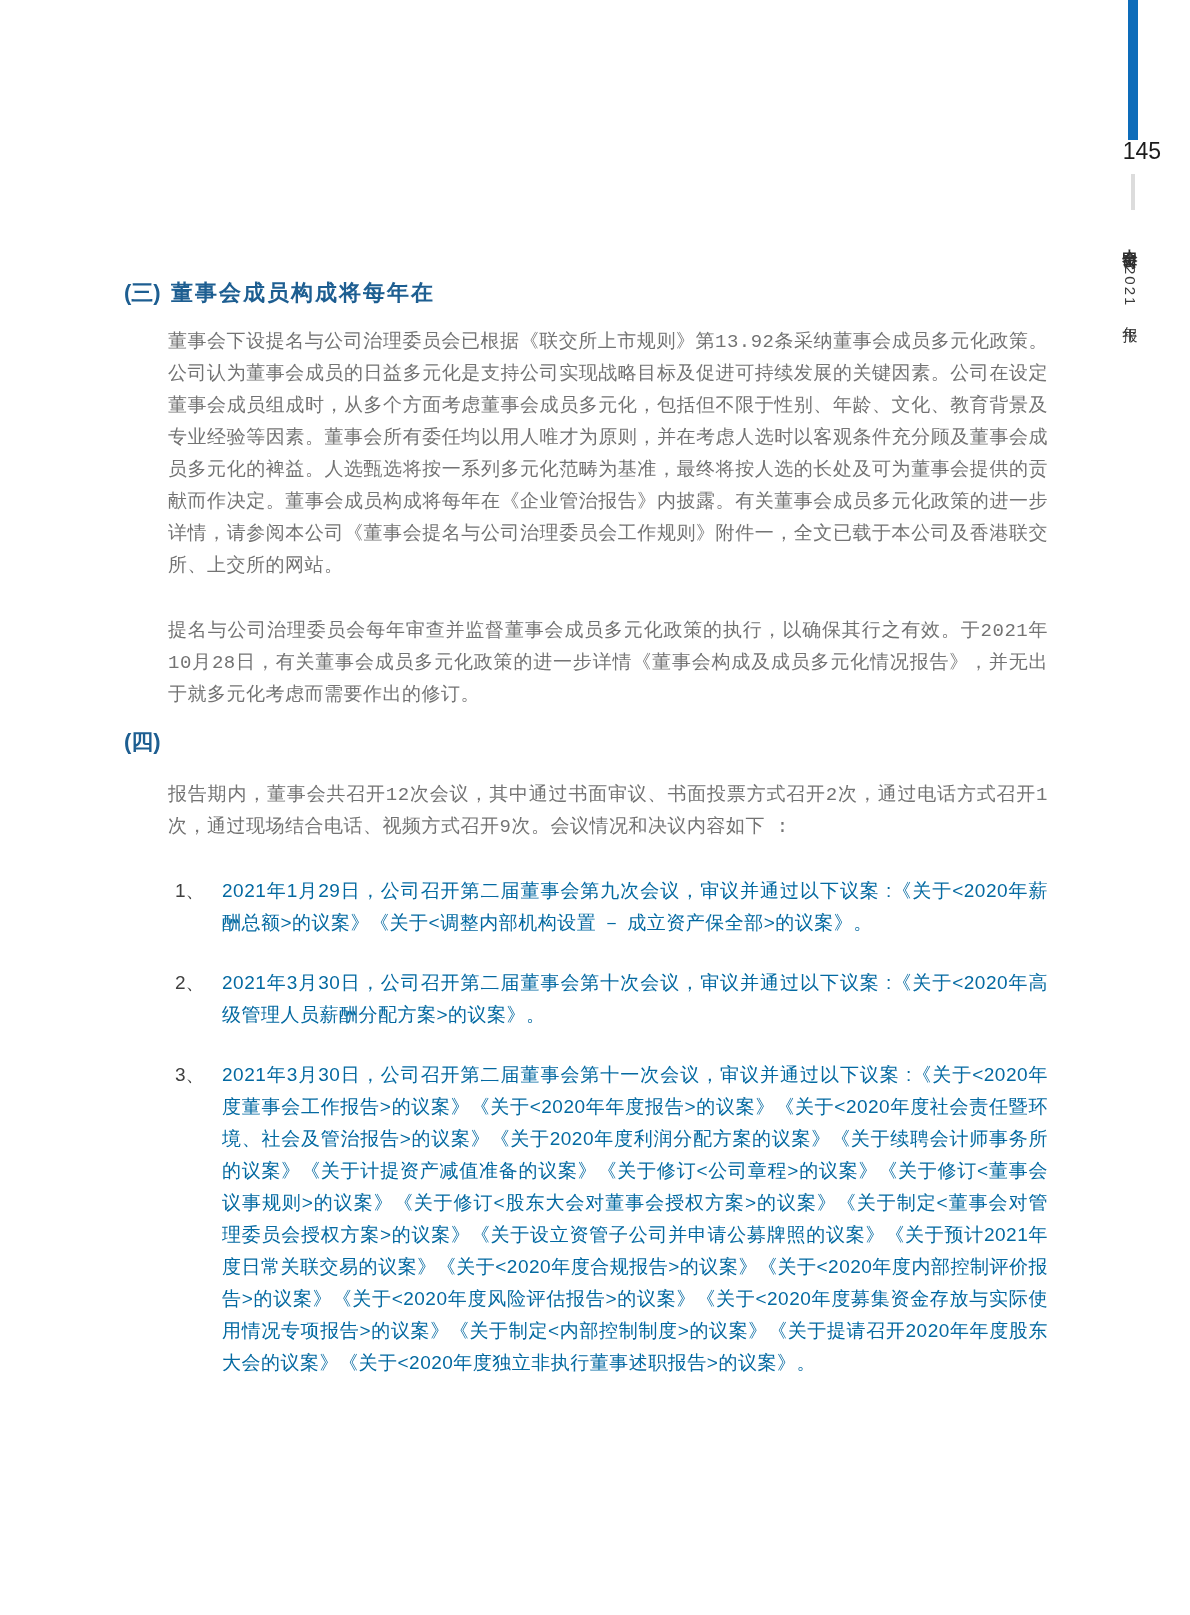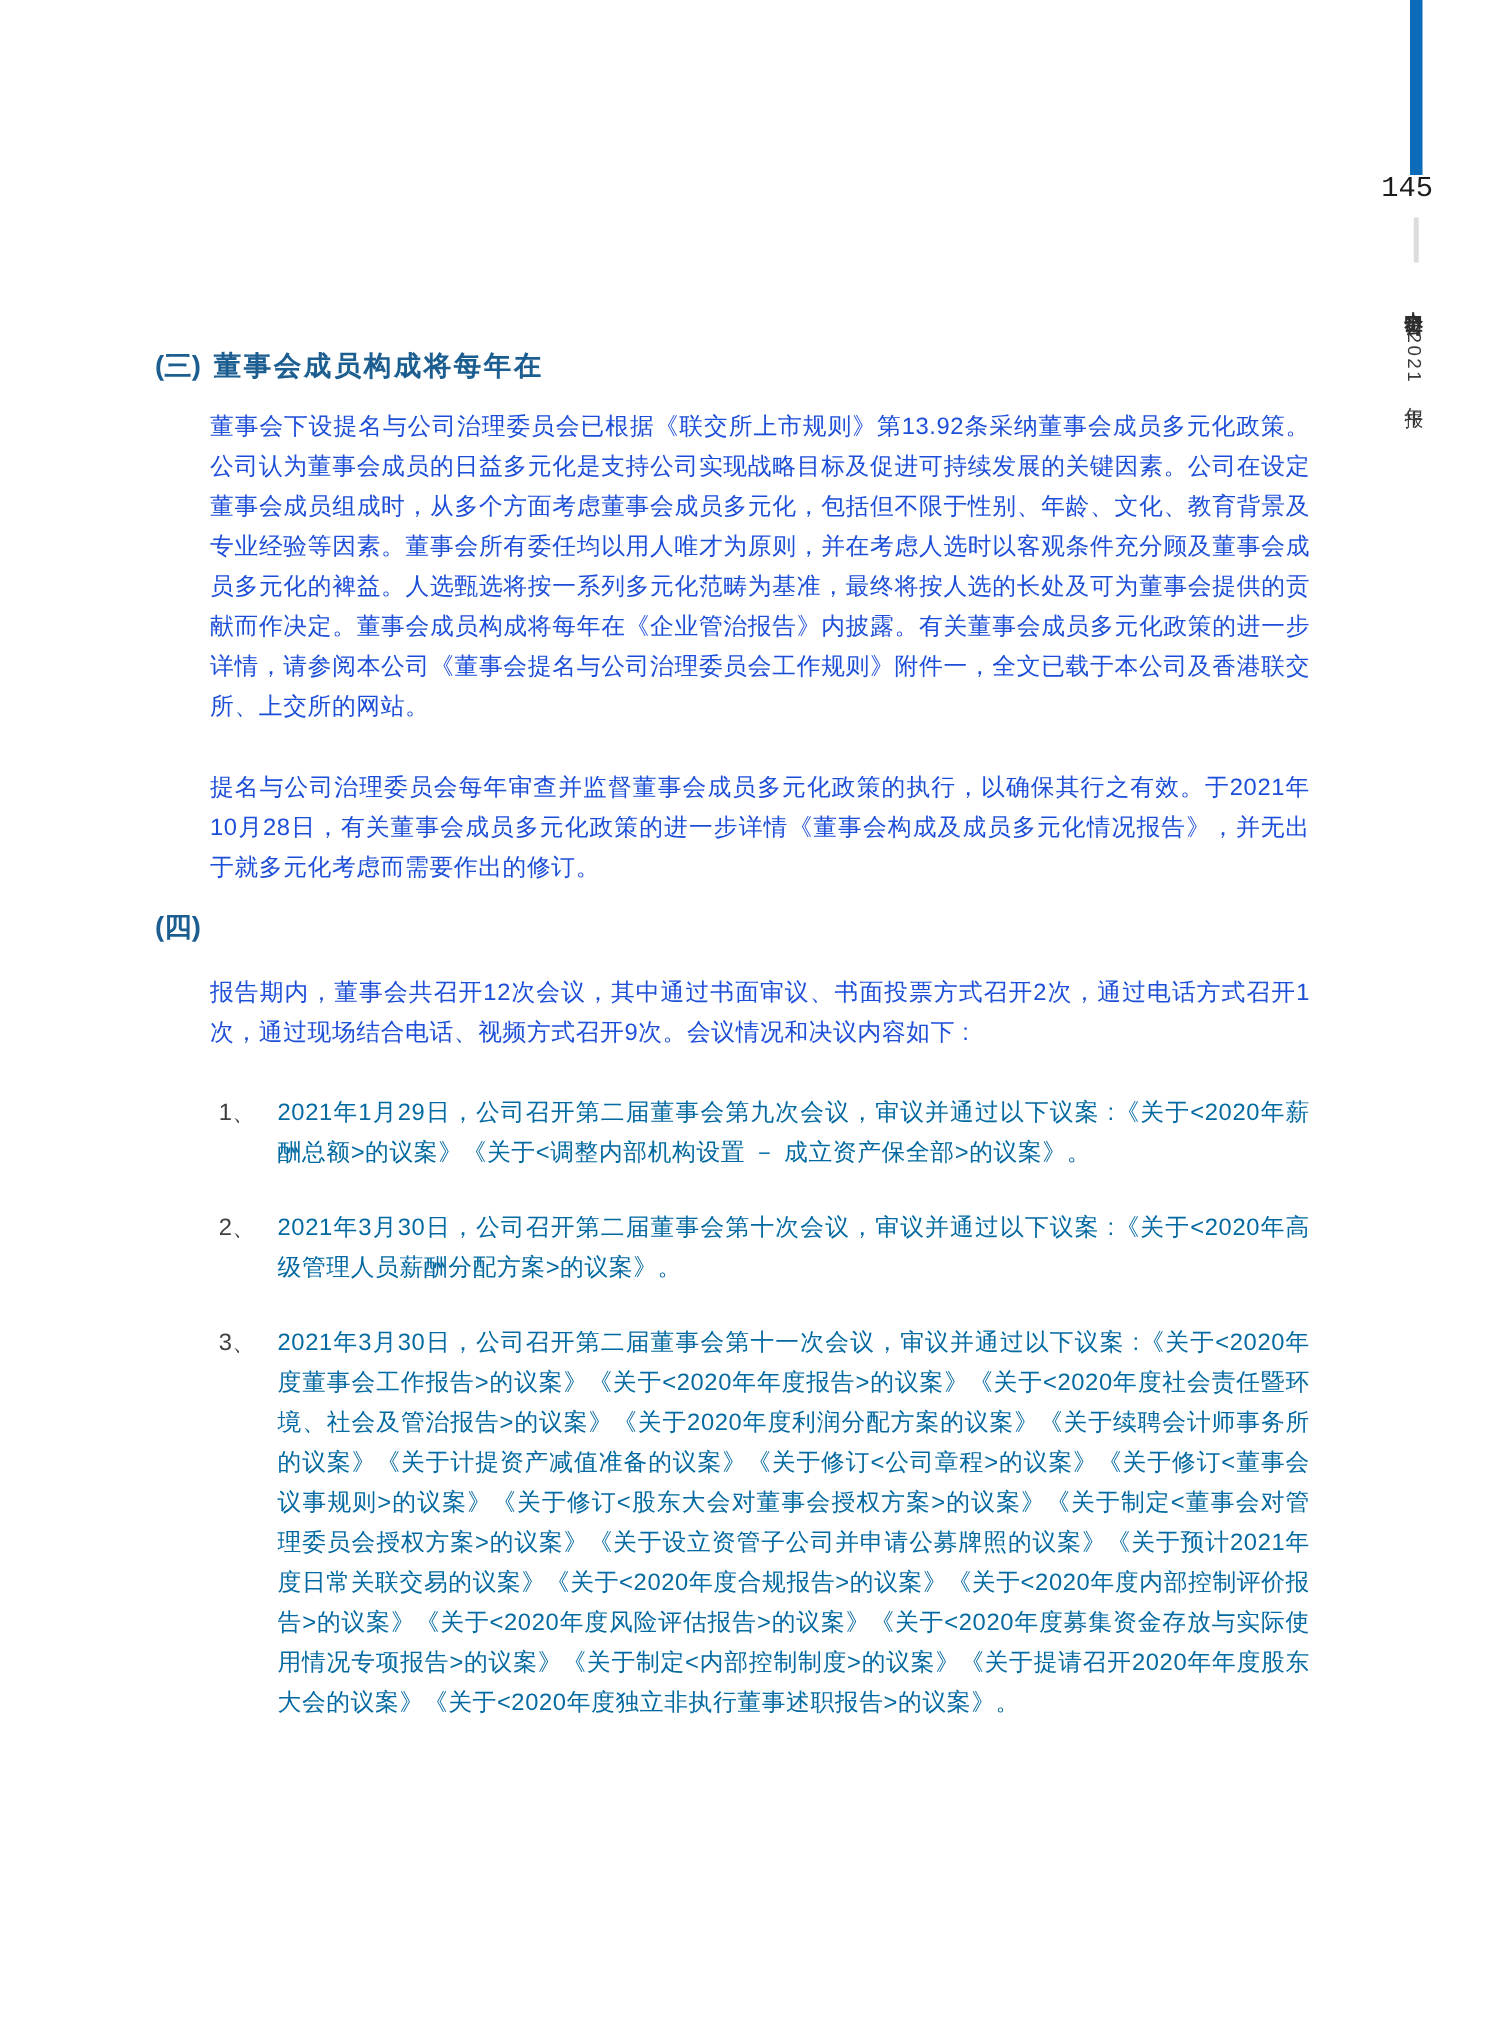--- a/index.html
+++ b/index.html
@@ -12,22 +12,22 @@
   }
 
   
   .accent-bar {
     position: absolute; left: 1128px; top: 0;
     width: 10px; height: 140px;
     background: #0d6cba;
   }
   .page-number {
     position: absolute; left: 1105px; top: 138px;
-    width: 56px; text-align: left;
-    font-family: Liberation Mono, monospace;
+    width: 56px; text-align: right;
+    font-family: Liberation Sans, sans-serif;
     font-size: 23px; color: #1c1c1c;
   }
   .page-tick {
     position: absolute; left: 1131px; top: 174px;
     width: 4px; height: 36px;
     background: #dcdcdc;
   }
   .vertical-title {
     position: absolute; left: 1120px; top: 237px;
     writing-mode: vertical-rl;
@@ -51,25 +51,26 @@
     letter-spacing: 2px;
   }
   h2.section-heading .sec-num { width: 47px; flex: 0 0 auto; letter-spacing: 0; }
   h2.sec3 { margin-bottom: 18px; }
   h2.sec4 { margin-top: 16px; margin-bottom: 22px; }
 
   .body-text {
     margin-left: 44px;
     width: 880px;
     font-size: 19px; line-height: 32px;
-    color: #1d4ed8;
+    color: #737373;
     letter-spacing: 0.5px;
     text-align: justify;
     text-justify: inter-ideograph;
     font-weight: 400;
+    font-family: Liberation Mono, monospace;
   }
   p.para2 { margin-top: 33px; }
 
   .meeting-list { margin-top: 32px; margin-left: 51px; }
   .meeting-item {
     display: flex;
     margin-bottom: 28px;
   }
   .meeting-item:last-child { margin-bottom: 0; }
   .meeting-item .item-num {

